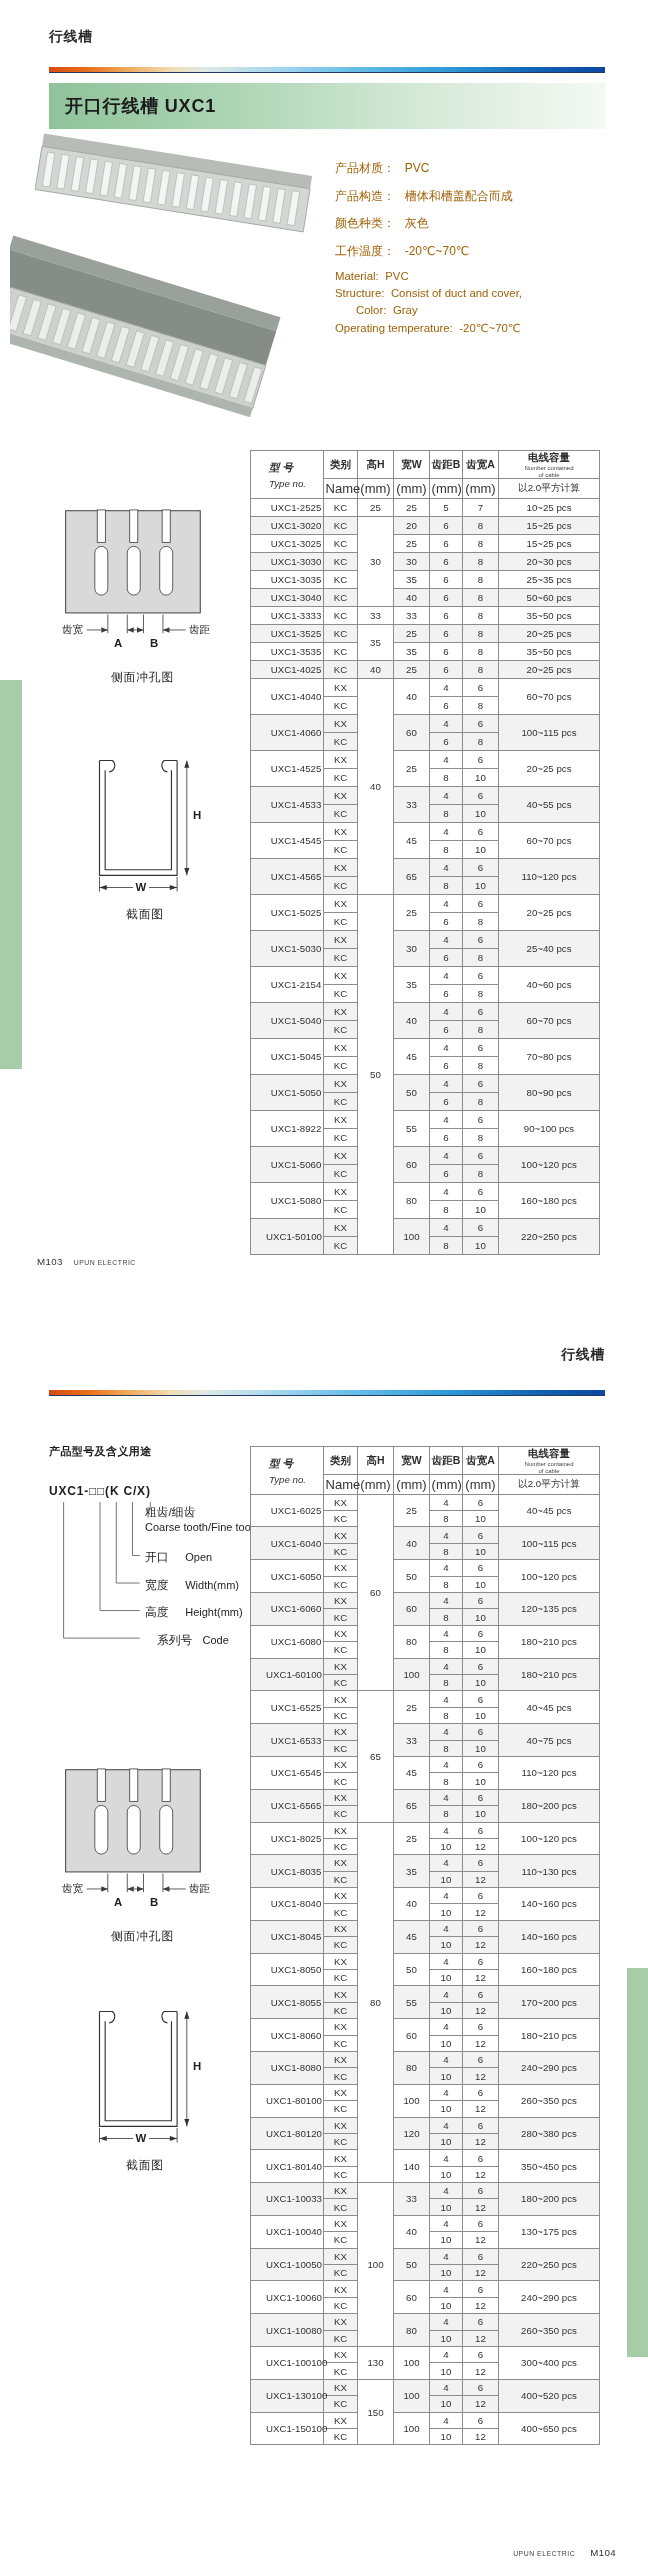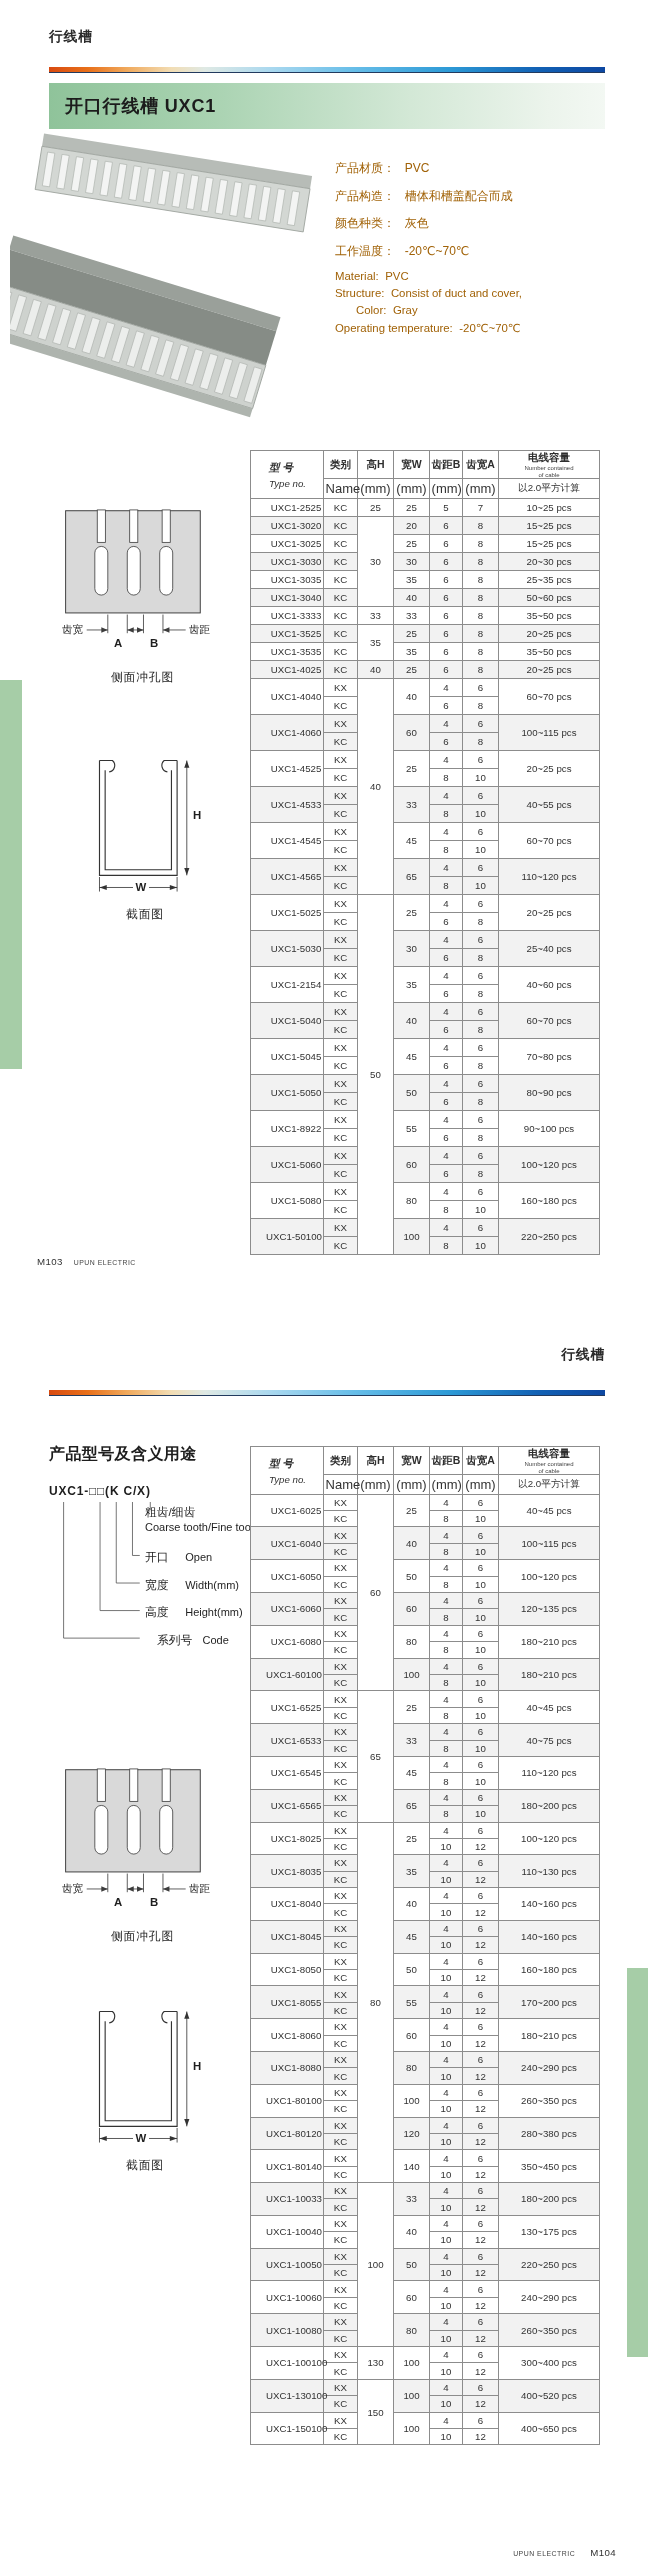--- a/index.html
+++ b/index.html
@@ -43,21 +43,21 @@
   td.shade{background:#f2f2f2;}
   td.c-cap2{font-size:9.7px;}
 
   
   .diag-label{position:absolute;font-size:10.5px;color:#1f1f1f;}
   .diag-letter{position:absolute;font-size:11.4px;font-weight:bold;color:#1f1f1f;}
   .diag-caption{position:absolute;width:100%;text-align:center;font-size:11.8px;color:#1f1f1f;letter-spacing:0.8px;}
   .green-bar{width:22px;height:389px;background:#a6cda7;}
 
   
-  #sec-title2{font-size:16px;font-weight:bold;color:#1d1d1d;letter-spacing:0.4px;}
+  #sec-title2{font-size:11px;font-weight:bold;color:#1d1d1d;letter-spacing:0.4px;}
   #model-code{font-size:12px;font-weight:bold;color:#1d1d1d;letter-spacing:0.8px;}
   .legend-item{position:absolute;left:96px;white-space:nowrap;}
   .legend-item .lcn{font-size:11.8px;color:#1f1f1f;margin-right:13px;}
   .legend-item .len{font-size:11px;color:#1f1f1f;}
   .legend-item.stacked .len{display:block;margin-top:0.8px;}
 
   
   .footer .pg{font-size:9.7px;color:#333;letter-spacing:0.4px;}
   .footer .brand{font-size:6.9px;color:#444;letter-spacing:0.5px;}
 </style>

